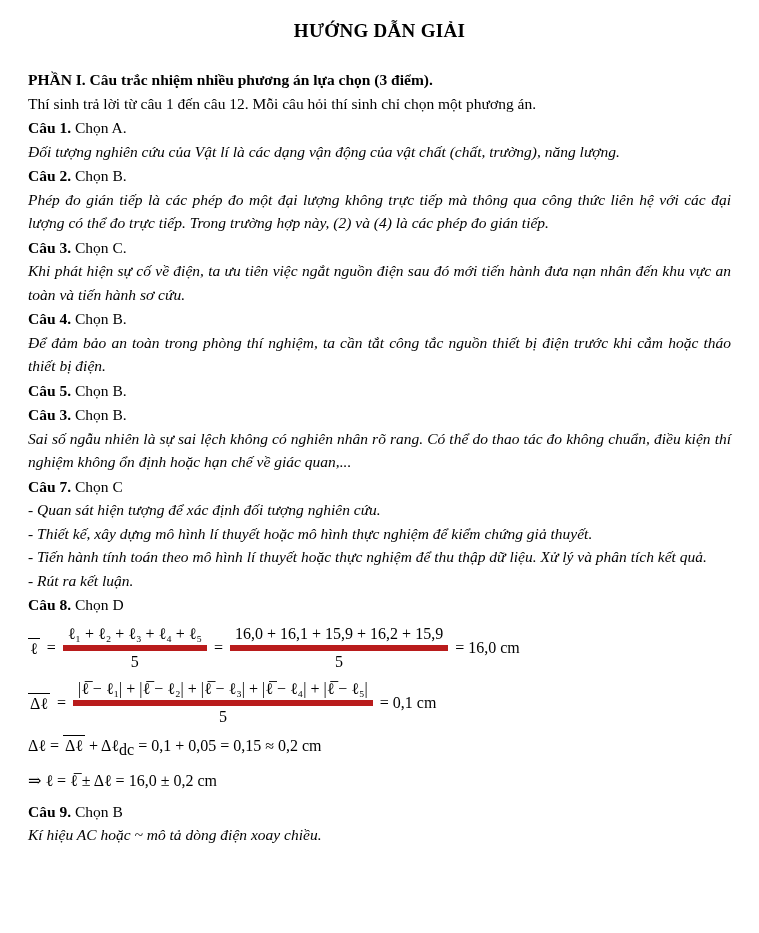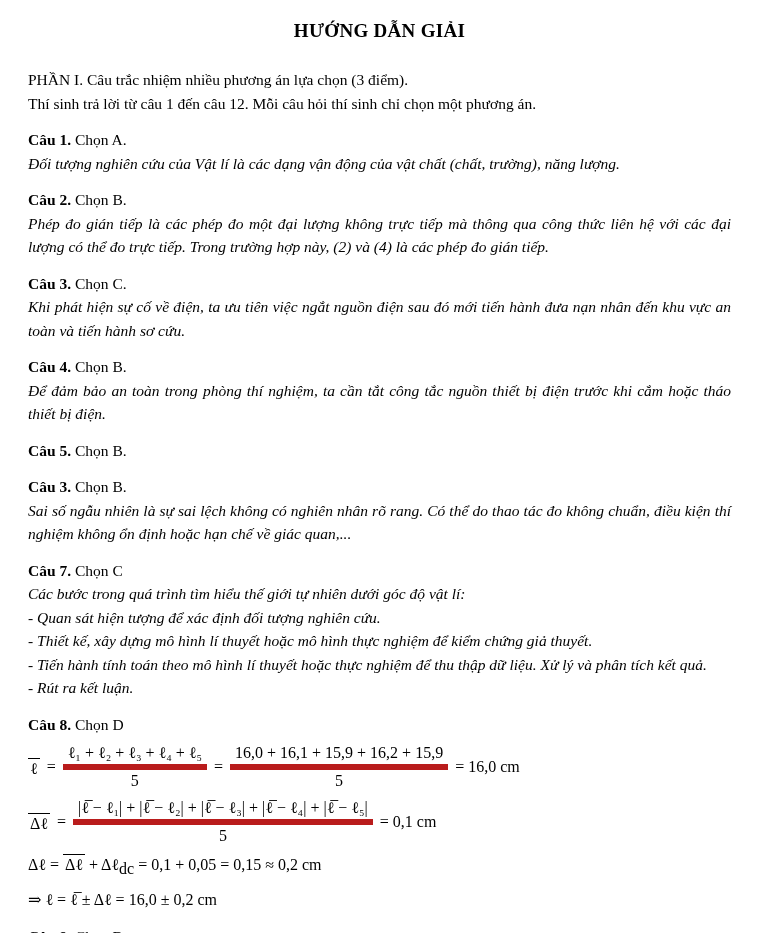--- a/index.html
+++ b/index.html
@@ -7,23 +7,23 @@
     width:759px;height:933px;background:#ffffff;color:#000;
     font-family:"Liberation Serif","DejaVu Serif",serif;
     font-size:15.5px;overflow:hidden;box-sizing:border-box;
     padding:12px 28px 0 28px;
   }
   .doc-title{
     text-align:center;font-weight:bold;font-size:19px;
     margin:8px 0 26px 0;letter-spacing:.3px;
   }
   p{margin:0;line-height:23.5px;}
-  .part-head{font-weight:normal;}
+  .part-head{font-weight:bold;}
   .note{}
-  .q-head{margin-top:13px;}
+  .q-head{margin-top:1px;}
   .q-label{font-weight:bold;}
   .expl{font-style:italic;text-align:justify;}
   .list-line{font-style:italic;}
   
   .formula{
     display:flex;align-items:center;gap:7px;
     font-size:16px;font-style:normal;margin:7px 0;
   }
   .frac{display:inline-flex;flex-direction:column;align-items:center;line-height:20px;}
   .frac .num{border-bottom:6px solid #b91c1c;padding:0 5px 1px 5px;}
@@ -66,21 +66,20 @@
     <p class="q-head"><span class="q-label">Câu 5.</span> <span>Chọn B.</span></p>
   </div>
 
   <div>
     <p class="q-head"><span class="q-label">Câu 3.</span> <span>Chọn B.</span></p>
     <p class="expl">Sai số ngẫu nhiên là sự sai lệch không có nghiên nhân rõ rang. Có thể do thao tác đo không chuẩn, điều kiện thí nghiệm không ổn định hoặc hạn chế về giác quan,...</p>
   </div>
 
   <div>
     <p class="q-head"><span class="q-label">Câu 7.</span> <span>Chọn C</span></p>
-    <p class="list-line">Các bước trong quá trình tìm hiểu thế giới tự nhiên dưới góc độ vật lí:</p>
     <p class="list-line">- Quan sát hiện tượng để xác định đối tượng nghiên cứu.</p>
     <p class="list-line">- Thiết kế, xây dựng mô hình lí thuyết hoặc mô hình thực nghiệm để kiểm chứng giả thuyết.</p>
     <p class="list-line">- Tiến hành tính toán theo mô hình lí thuyết hoặc thực nghiệm để thu thập dữ liệu. Xử lý và phân tích kết quả.</p>
     <p class="list-line">- Rút ra kết luận.</p>
   </div>
 
   <div>
     <p class="q-head"><span class="q-label">Câu 8.</span> <span>Chọn D</span></p>
 
     <div class="formula">

